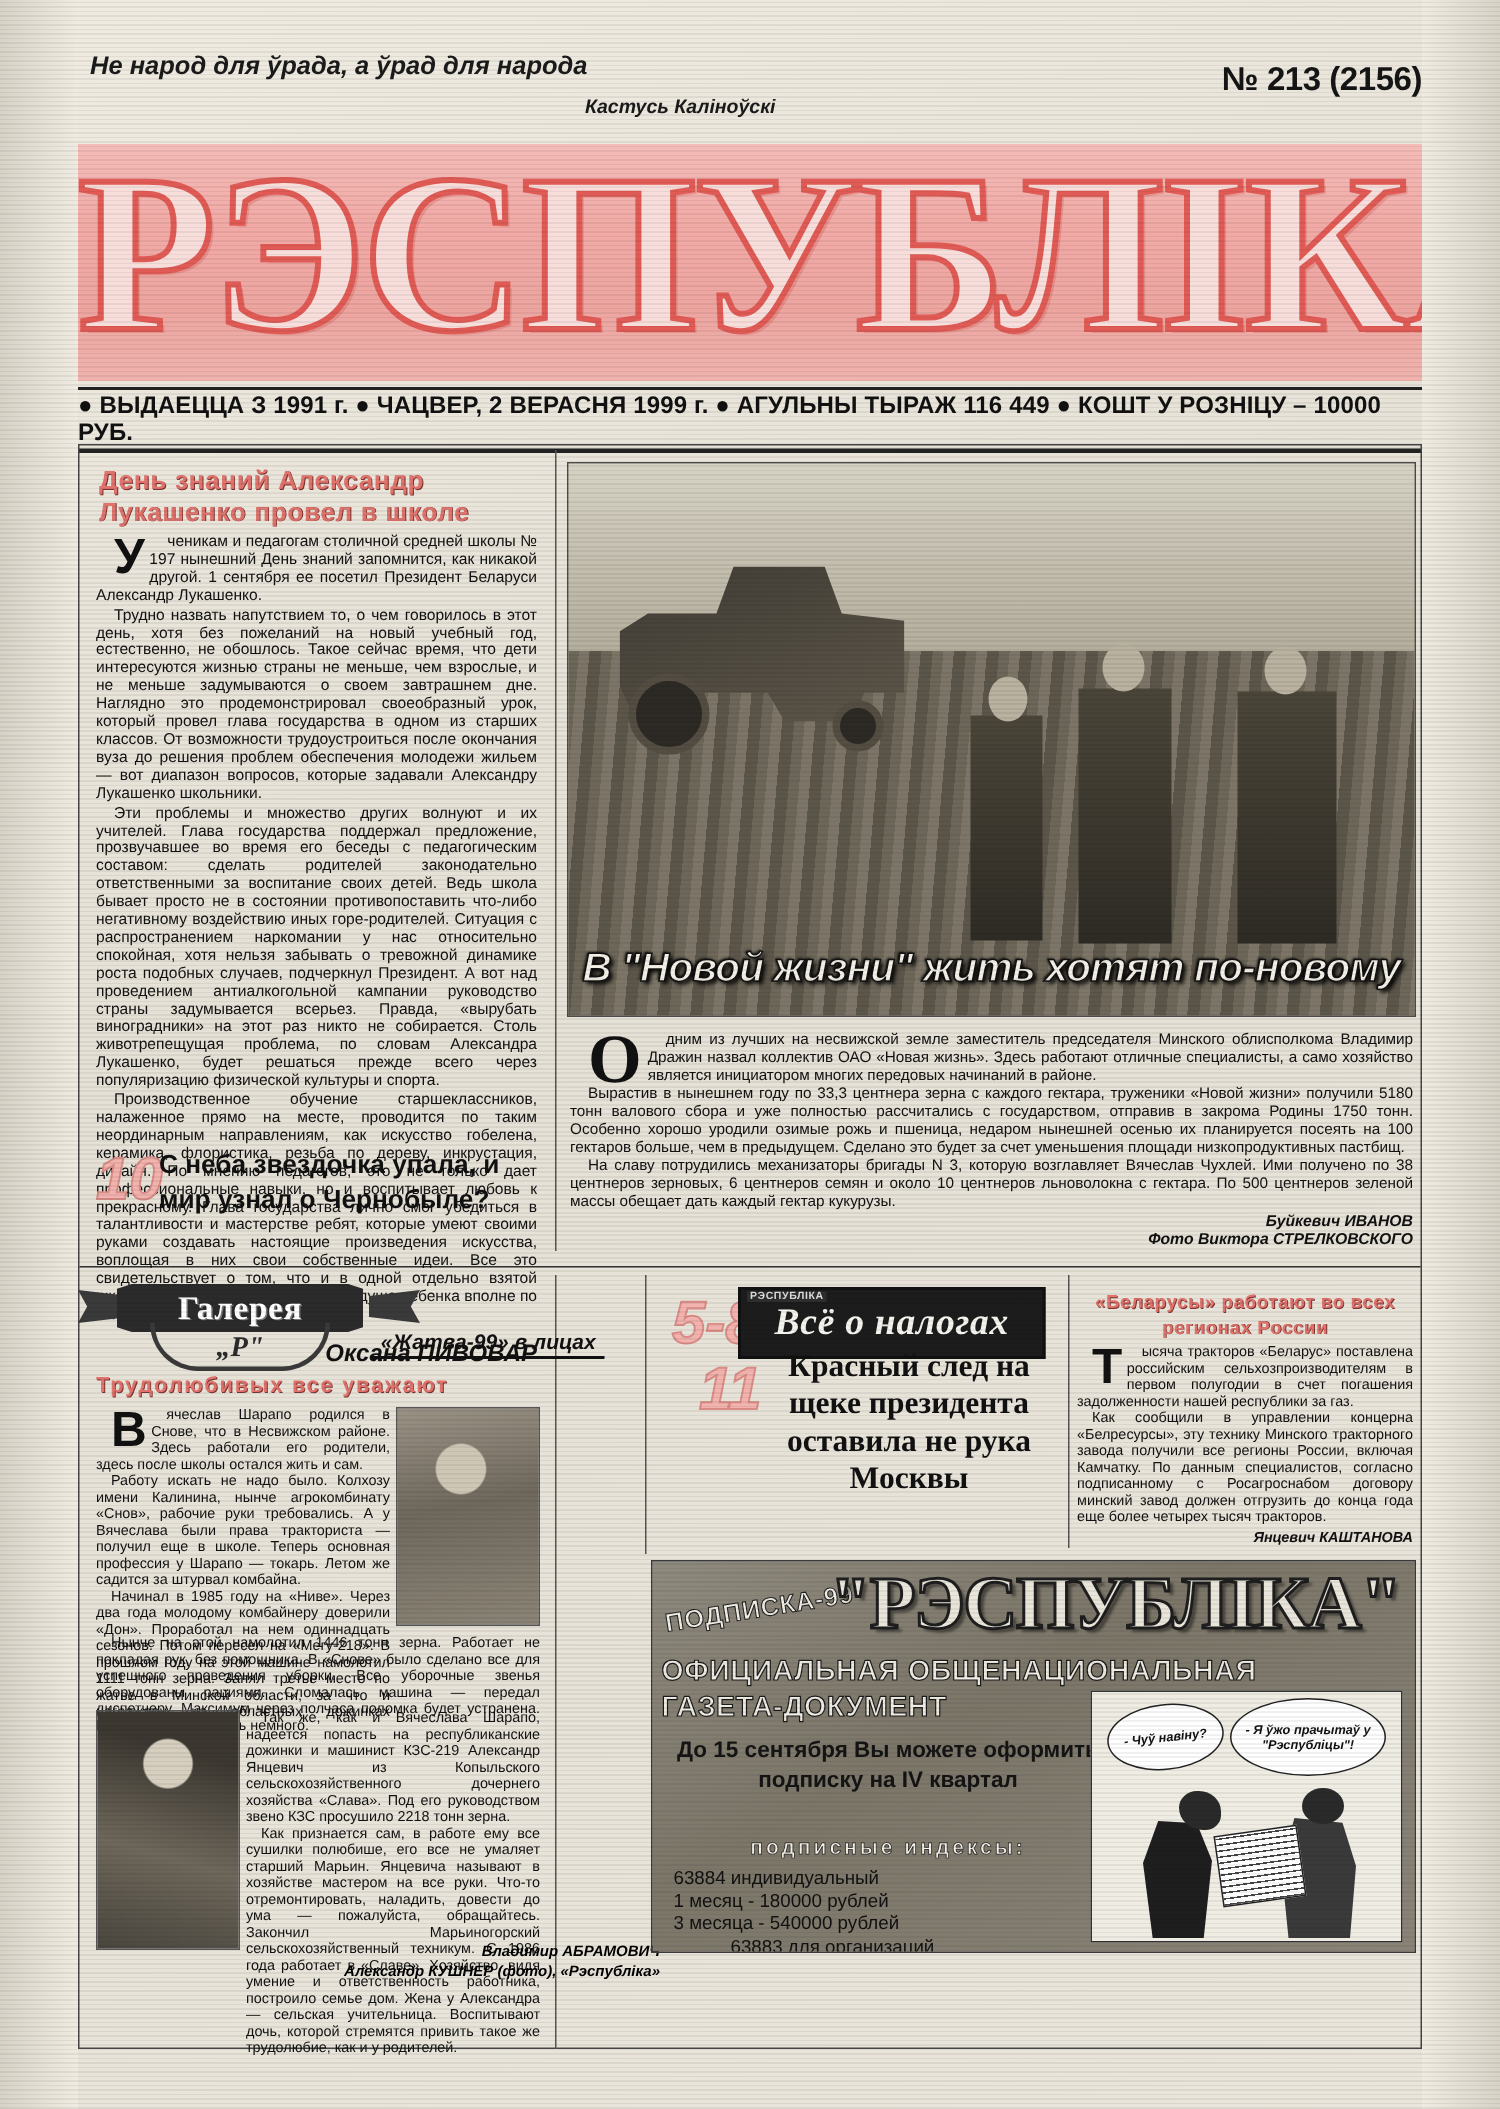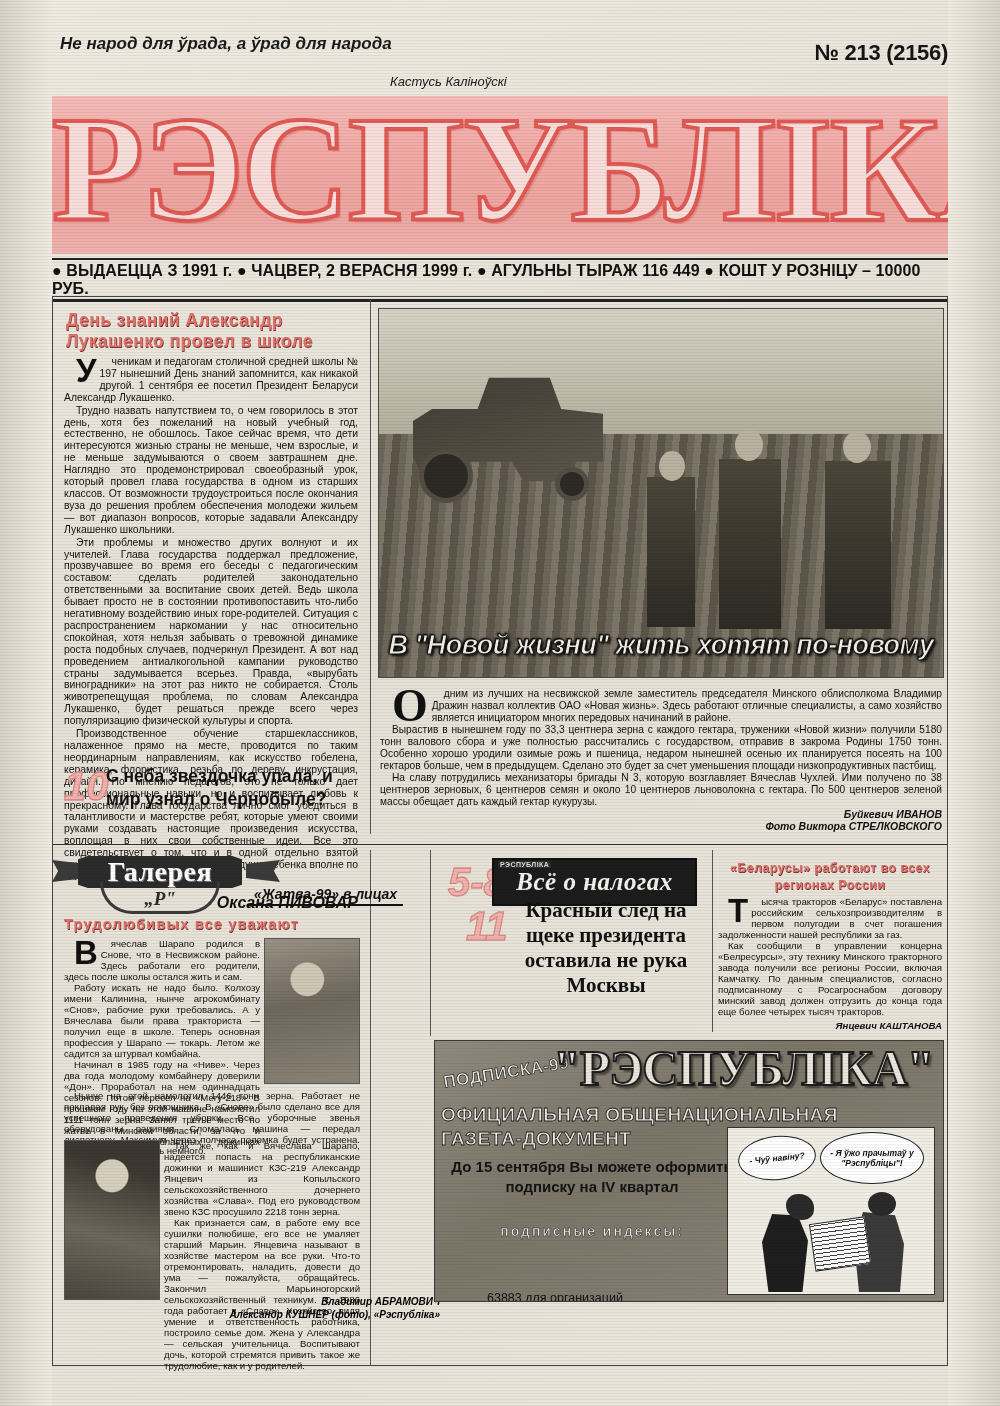--- a/index.html
+++ b/index.html
@@ -10,21 +10,21 @@
     overflow: hidden;
     position: relative;
   }
   .page {
     position: absolute; inset: 0;
     background: linear-gradient(160deg,#efebe1 0%,#e6e1d6 40%,#e9e5db 100%);
   }
   
   .topbar { position:absolute; left:60px; top:34px; right:52px; height:62px; }
   .slogan { font-size:17px; font-weight:bold; font-style:italic; color:#1a1a1a; letter-spacing:0px; }
-  .slogan-author { font-size:13px; font-weight:normal; font-style:italic; color:#1a1a1a; margin-top:20px; margin-left:330px;}
+  .slogan-author { font-size:13px; font-weight:bold; font-style:italic; color:#1a1a1a; margin-top:9px; margin-left:330px;}
   .issue-no { position:absolute; right:0; top:6px; font-size:22px; font-weight:bold; color:#151515; letter-spacing:-0.3px;}
   
   .masthead {
     position:absolute; left:52px; top:96px; width:896px; height:158px;
     background:linear-gradient(180deg,#f4bcb8 0%,#f1aaa6 35%,#eda5a0 70%,#f0b3ae 100%);
     overflow:hidden;
   }
   .masthead-title {
     position:absolute; left:0; top:-12px; width:100%;
     text-align:center;
@@ -79,21 +79,21 @@
   .teaser10 .t10txt {
     position:absolute; left:42px; top:-1px; width:258px;
     font-size:17.5px; font-weight:bold; color:#111; line-height:23px;
   }
   
   .galereya { position:absolute; left:66px; top:854px; width:200px; height:64px;}
   .ribbon {
     position:absolute; left:12px; top:2px; width:164px; height:32px;
     background:#2b2b2b; color:#fff;
     display:flex; align-items:center; justify-content:center;
-    font-family:"Liberation Serif",serif; font-weight:bold; font-size:28px;
+    font-family:"Liberation Serif",serif; font-weight:bold; font-size:22px;
     letter-spacing:0.5px;
     clip-path: polygon(0 10%,6% 0,94% 0,100% 10%,100% 90%,94% 100%,6% 100%,0 90%);
     text-shadow:1px 1px 0 #777;
   }
   .ribbon-wingL, .ribbon-wingR {
     position:absolute; top:6px; width:34px; height:22px; background:#3a3a3a;
   }
   .ribbon-wingL { left:-14px; clip-path:polygon(0 0,100% 18%,100% 82%,0 100%,18% 50%); }
   .ribbon-wingR { right:-14px; clip-path:polygon(0 18%,100% 0,82% 50%,100% 100%,0 82%); }
   .ribbon-tail {
@@ -391,20 +391,25 @@
     <p>Как сообщили в управлении концерна «Белресурсы», эту технику Минского тракторного завода получили все регионы России, включая Камчатку. По данным специалистов, согласно подписанному с Росагроснабом договору минский завод должен отгрузить до конца года еще более четырех тысяч тракторов.</p>
     <div class="belarusy-sign">Янцевич  КАШТАНОВА</div>
   </div>
 
   <div class="ad">
     <div class="ad-podpiska">ПОДПИСКА-99</div>
     <div class="ad-title">"РЭСПУБЛІКА" -</div>
     <div class="ad-sub1">ОФИЦИАЛЬНАЯ ОБЩЕНАЦИОНАЛЬНАЯ ГАЗЕТА-ДОКУМЕНТ</div>
     <div class="ad-line1">До 15 сентября Вы можете оформить подписку на  IV квартал</div>
     <div class="ad-indexes">подписные индексы:</div>
+    <div class="ad-prices">
+      <div>63884 индивидуальный</div>
+      <div>1 месяц   - 180000 рублей</div>
+      <div>3 месяца - 540000 рублей</div>
+    </div>
     <div class="ad-prices2">
       <div>63883 для организаций</div>
 
     </div>
     <div class="cartoon">
       <div class="bub" style="left:10px; top:8px; width:78px; height:44px; transform:rotate(-6deg);">- Чуў навіну?</div>
       <div class="bub" style="left:92px; top:4px; width:104px; height:52px;">- Я ўжо прачытаў у "Рэспублiцы"!</div>
       <div class="ctoon-fig" style="left:34px; top:86px; width:46px; height:78px; clip-path:polygon(22% 0,78% 2%,100% 34%,88% 100%,14% 100%,0 36%);"></div>
       <div class="ctoon-fig" style="left:58px; top:66px; width:28px; height:26px; border-radius:45% 55% 40% 60%; background:#2a2a2a;"></div>
       <div class="ctoon-fig" style="left:126px; top:84px; width:50px; height:80px; clip-path:polygon(18% 0,82% 4%,100% 40%,92% 100%,10% 100%,0 38%); background:#3a3a3a;"></div>

